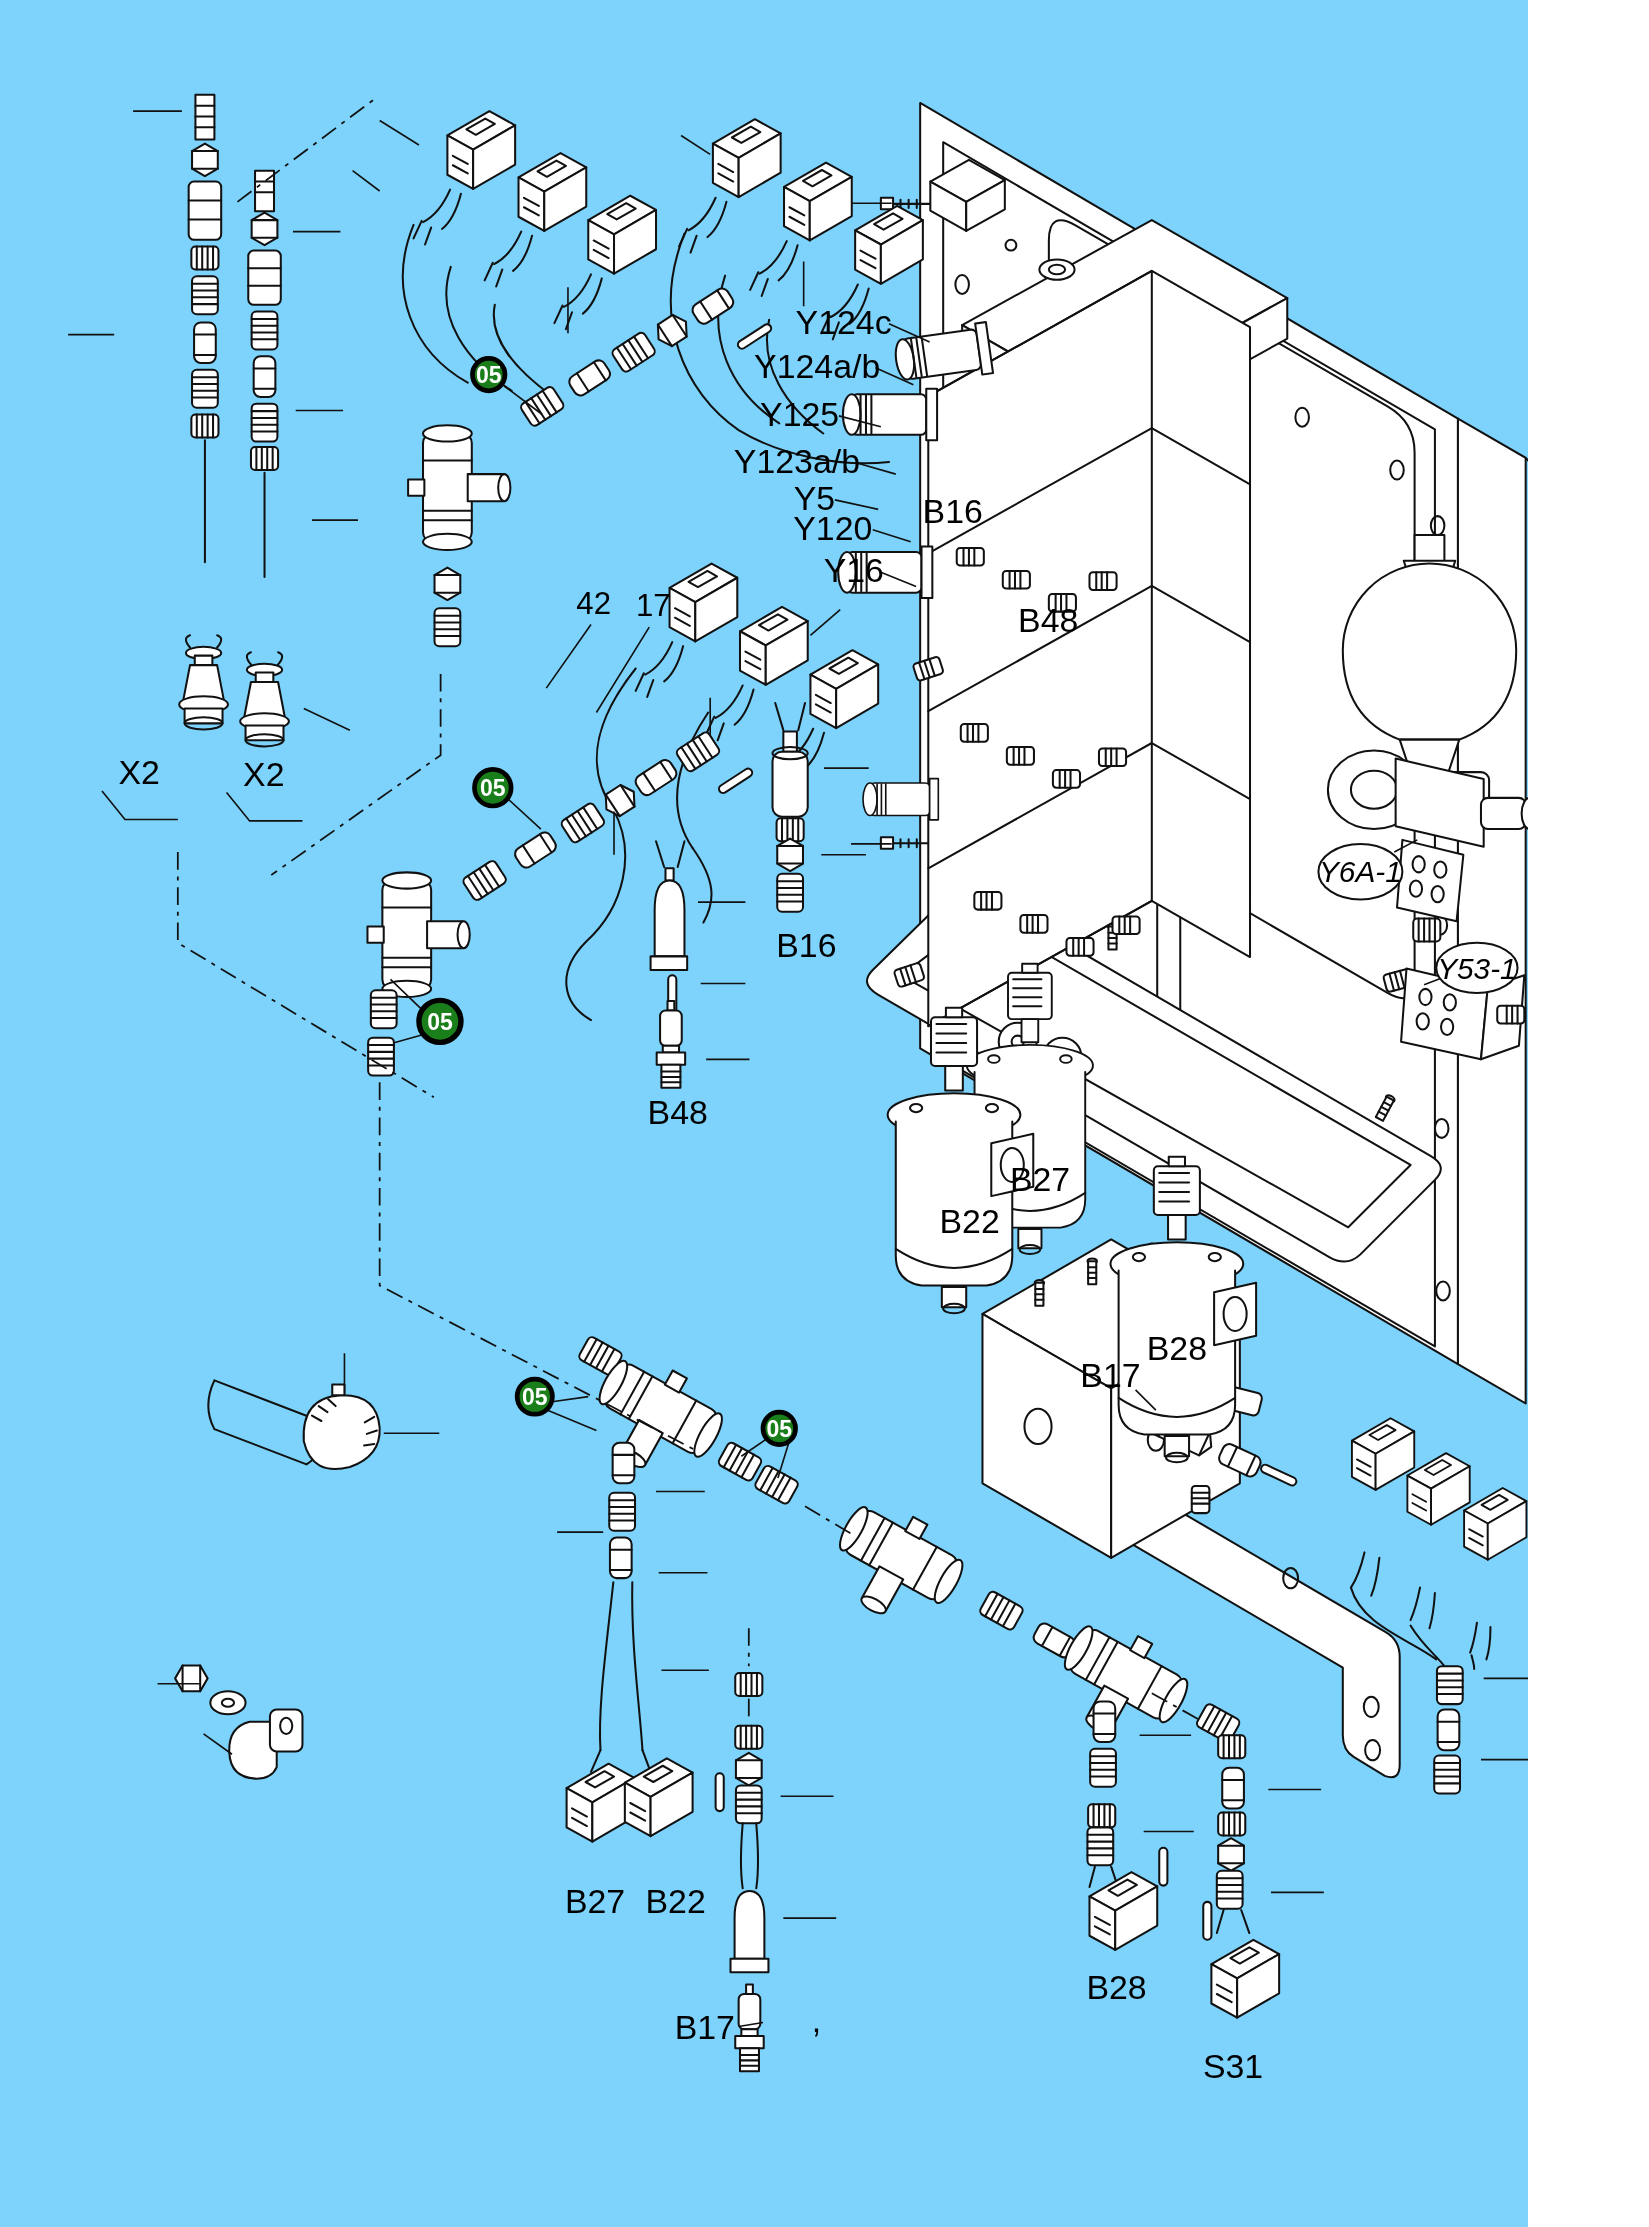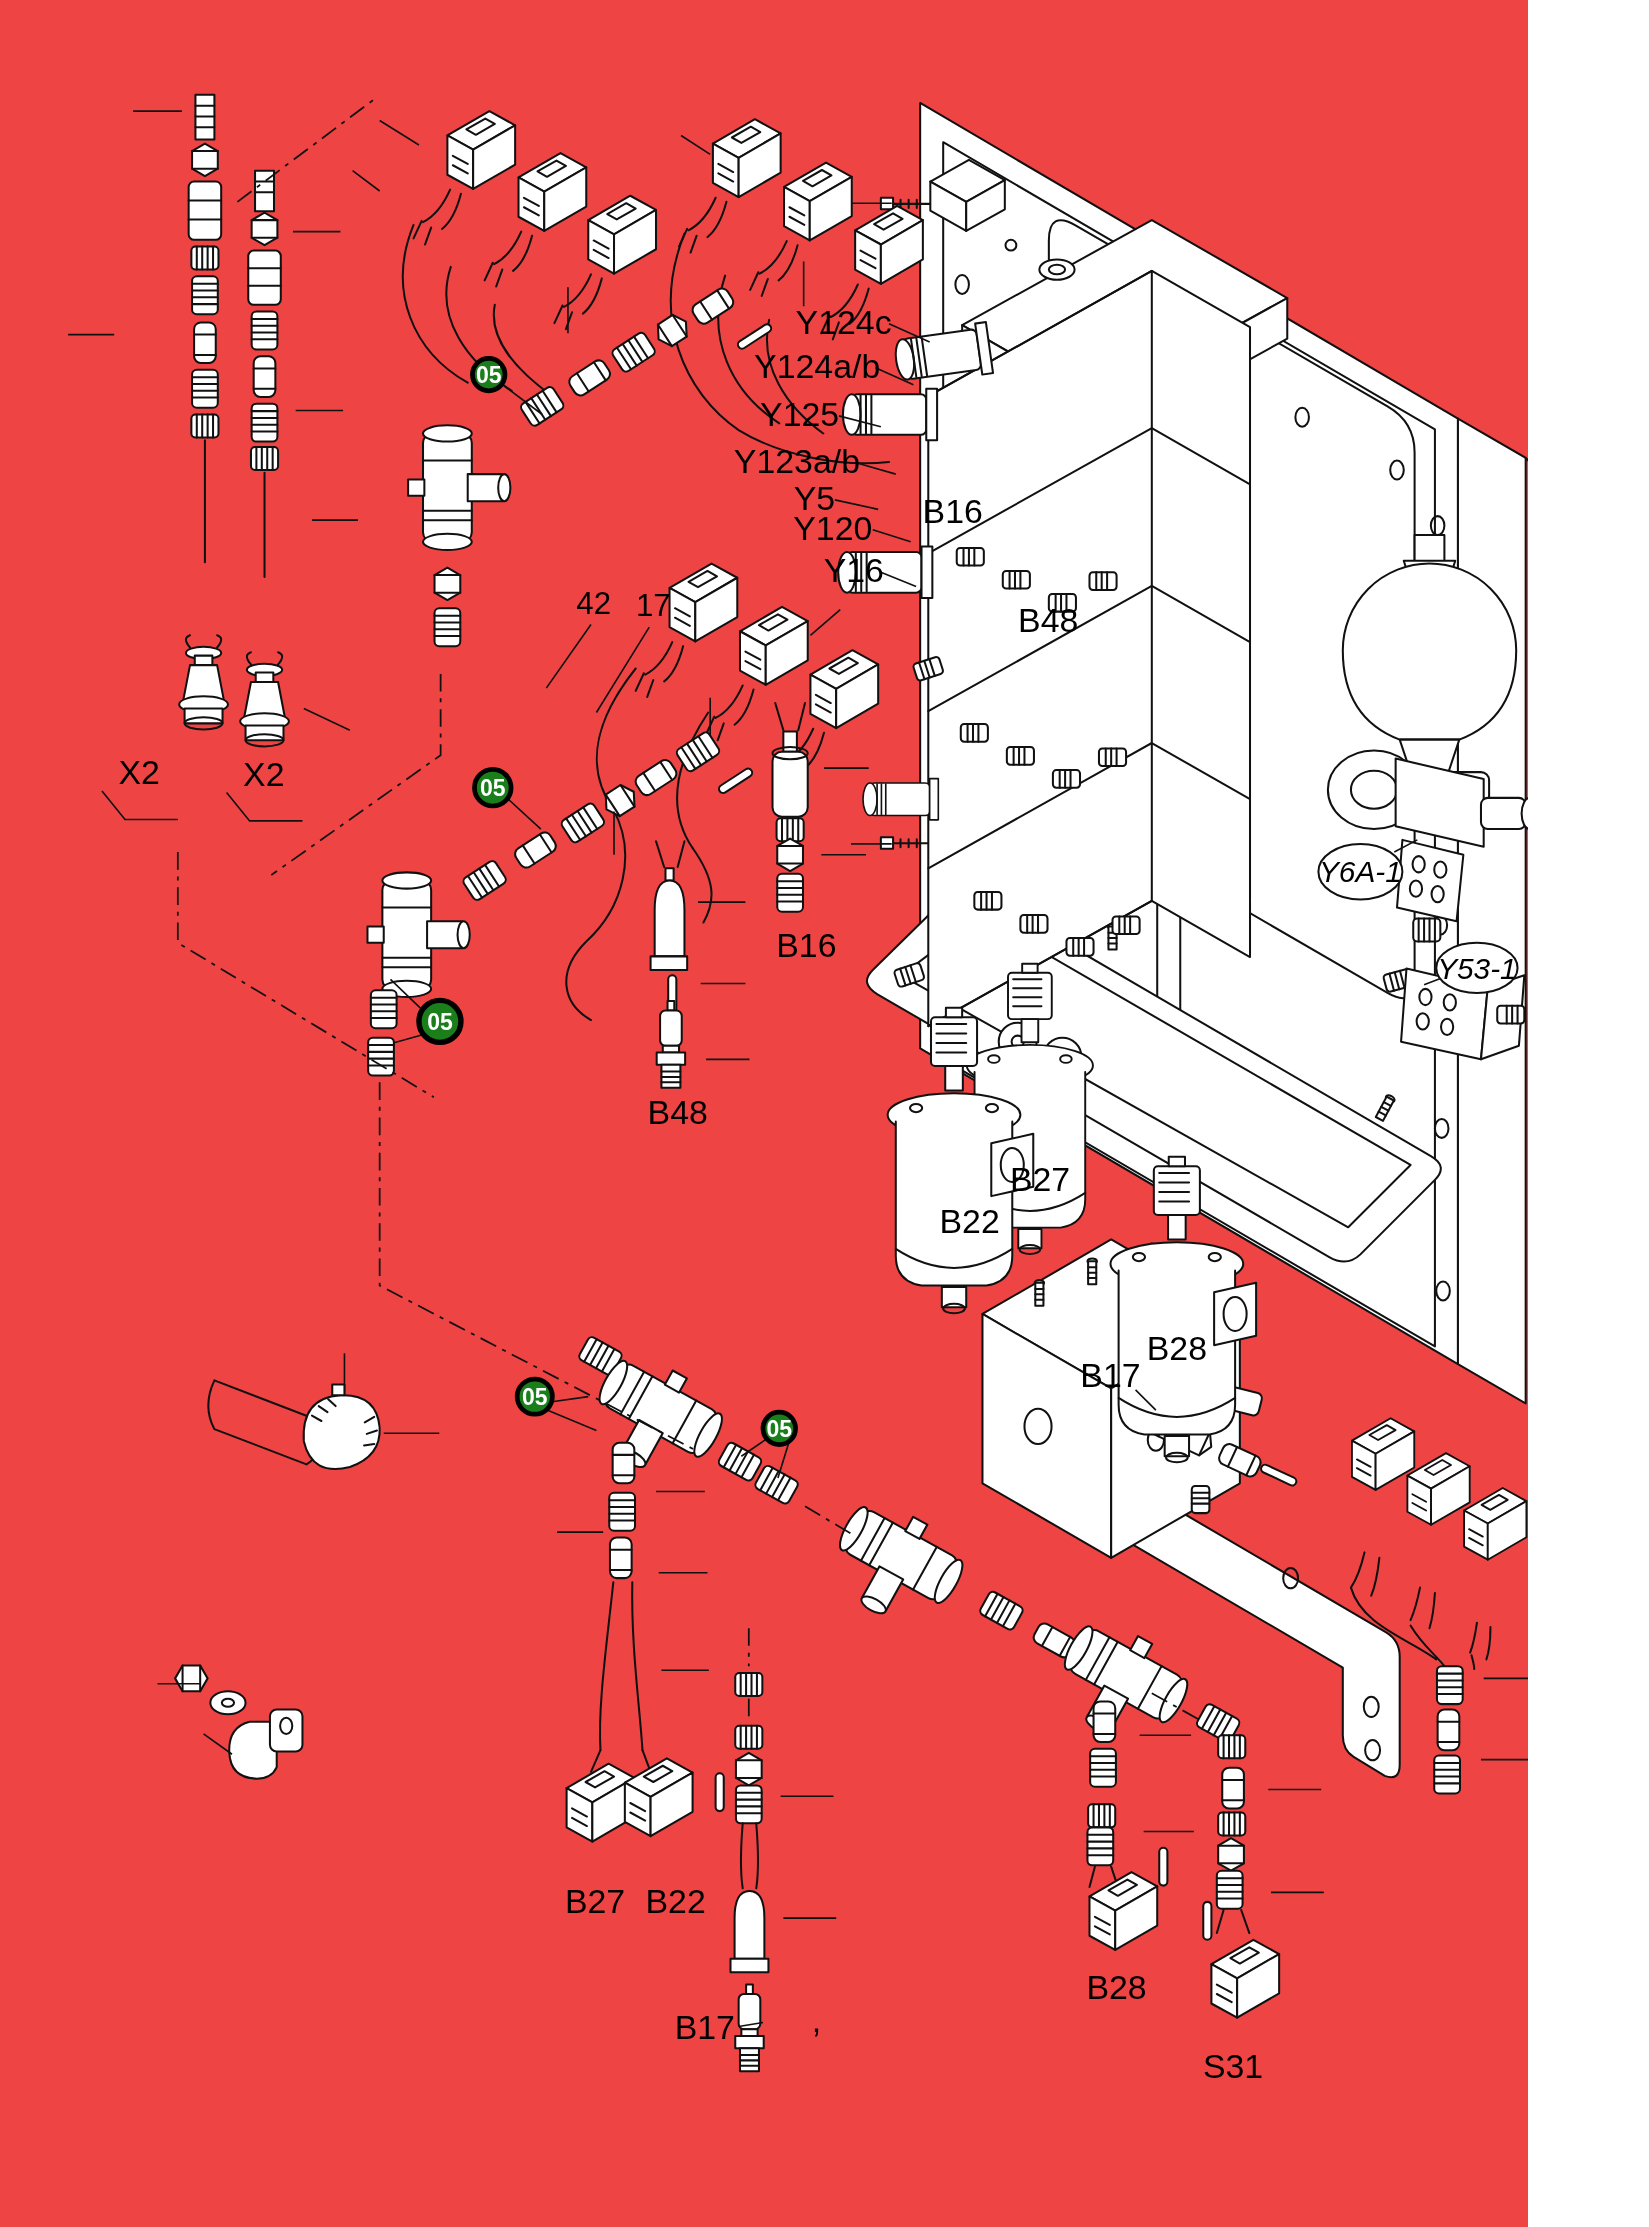--- a/index.html
+++ b/index.html
@@ -1,16 +1,16 @@
 <!DOCTYPE html>
 <html style="font-size:11px"><head>
 <meta charset="utf-8">
 <style>
   html,body{margin:0;padding:0;background:#ffffff;}
-  .page{width:1528px;height:2227px;position:relative;background:#ef4444;overflow:hidden;}
+  .page{width:1528px;height:2227px;position:relative;background:#7dd3fc;overflow:hidden;}
   svg{display:block;}
   svg .ln{fill:none;stroke:#111;stroke-width:3;stroke-linecap:round;stroke-linejoin:round;}
   svg .f{fill:#ffffff;stroke:#111;stroke-width:3;stroke-linecap:round;stroke-linejoin:round;}
   svg .thin{fill:none;stroke:#111;stroke-width:2.4;}
   svg .dash{fill:none;stroke:#111;stroke-width:2.6;stroke-dasharray:26 10 6 10;}
   svg text{font-family:"Liberation Sans",sans-serif;fill:#000;}
   .pl{font-size:50px;text-anchor:middle;}
   .pls{font-size:46px;text-anchor:middle;}
   .el{font-size:44px;font-style:italic;text-anchor:middle;}
   .bt{font-size:34px;font-weight:bold;text-anchor:middle;fill:#fff;}

